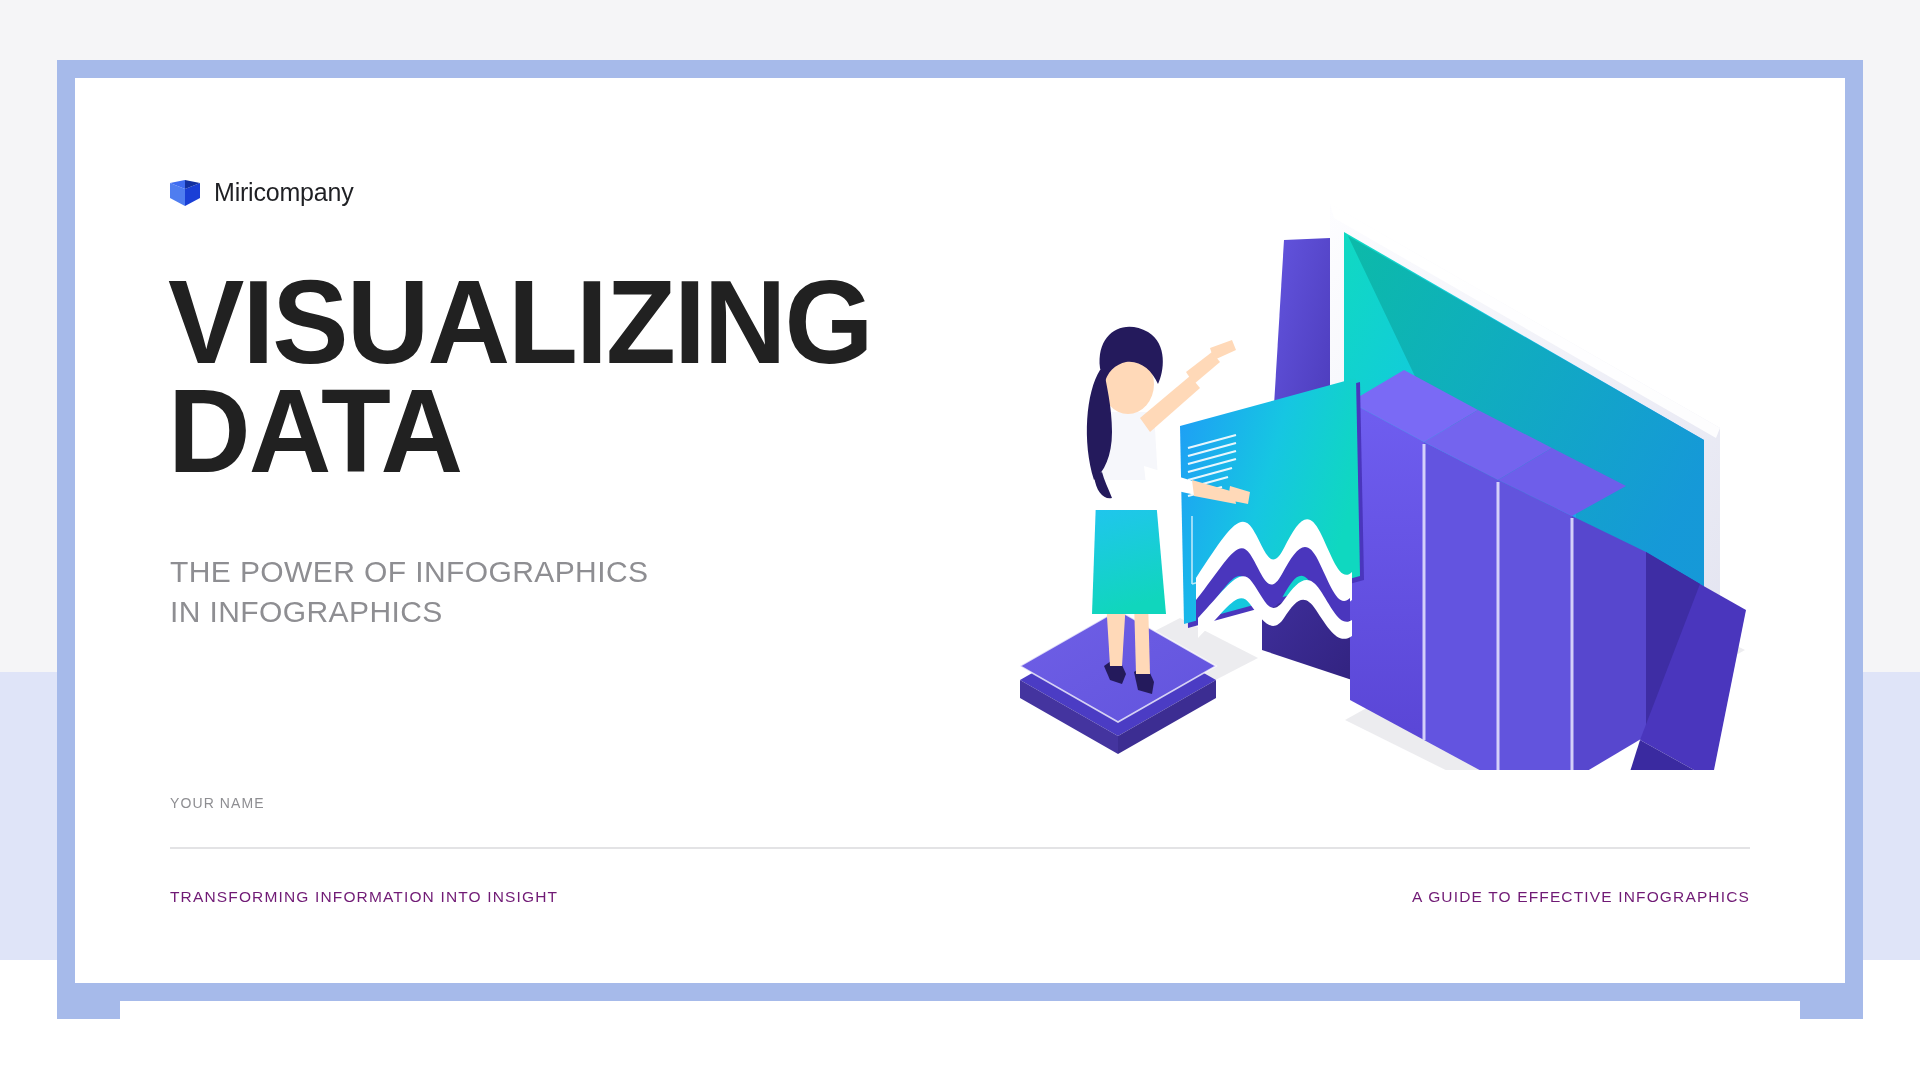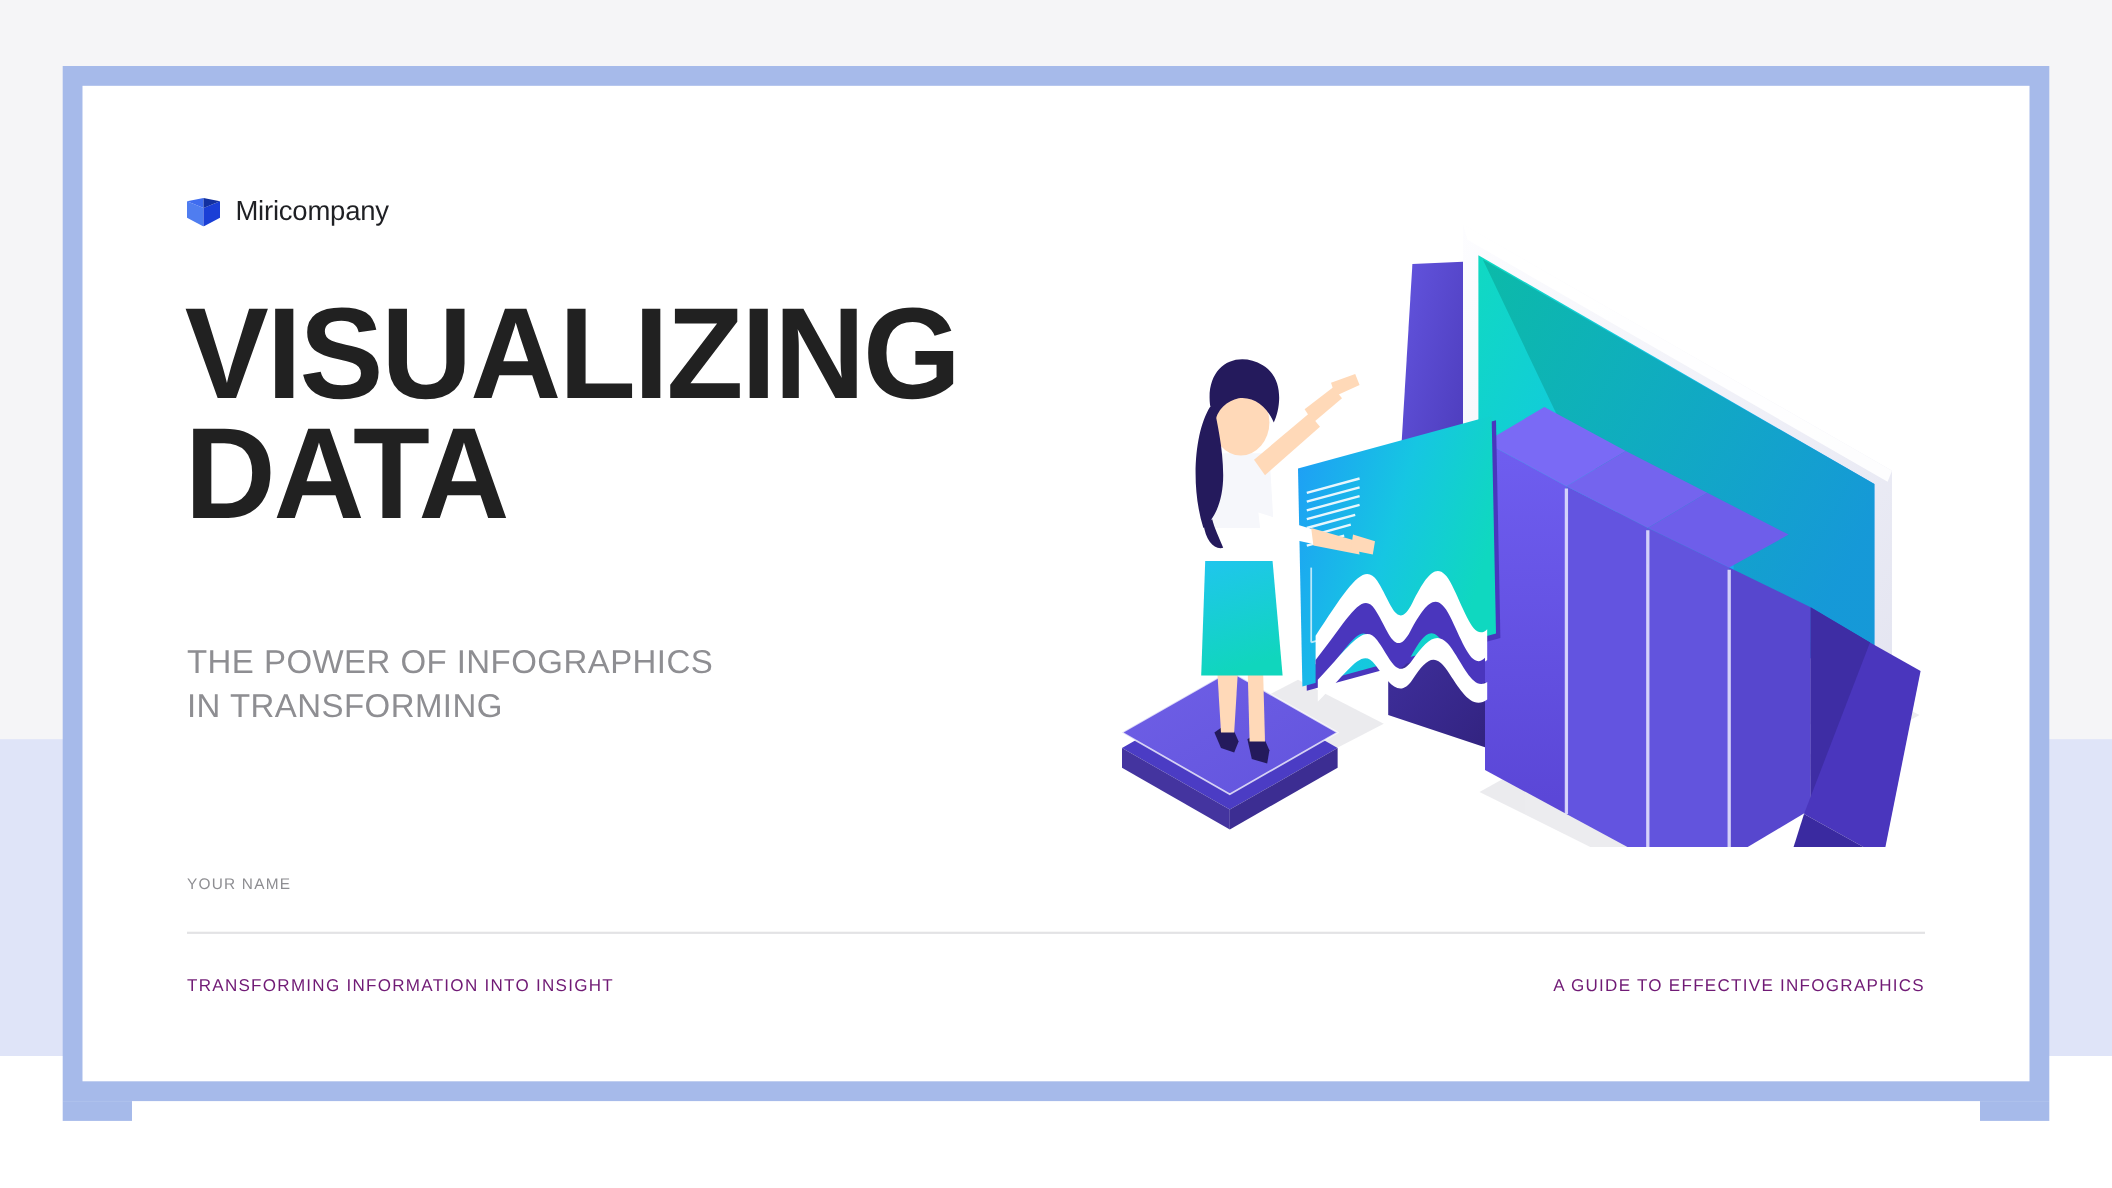--- a/index.html
+++ b/index.html
@@ -74,21 +74,21 @@
     letter-spacing:-2px;
     font-family:"Liberation Sans Narrow","Liberation Sans", sans-serif;
     transform:scaleX(0.97);
     transform-origin:left top;
   }
   .headline .ln { display:block; }
 
   
   .subtitle {
     position:absolute;
-    left:170px; top:583px;
+    left:170px; top:552px;
     font-size:30px;
     line-height:1.33;
     color:#8e8e92;
     letter-spacing:0.4px;
     font-weight:400;
   }
   .subtitle .ln { display:block; }
 
   
   .name-field {
@@ -147,21 +147,21 @@
     <span class="logo-text">Miricompany</span>
   </div>
 
   <h1 class="headline">
     <span class="ln">VISUALIZING</span>
     <span class="ln">DATA</span>
   </h1>
 
   <h2 class="subtitle">
     <span class="ln">THE POWER OF INFOGRAPHICS</span>
-    <span class="ln">IN TRANSFORMING</span>
+    <span class="ln">IN INFOGRAPHICS</span>
   </h2>
 
   <div class="name-field">YOUR NAME</div>
   <div class="name-rule"></div>
 
   <div class="footer-left">TRANSFORMING INFORMATION INTO INSIGHT</div>
   <div class="footer-right">A GUIDE TO EFFECTIVE INFOGRAPHICS</div>
 
   <div class="illustration">
     <svg viewBox="0 0 790 590" xmlns="http://www.w3.org/2000/svg">

